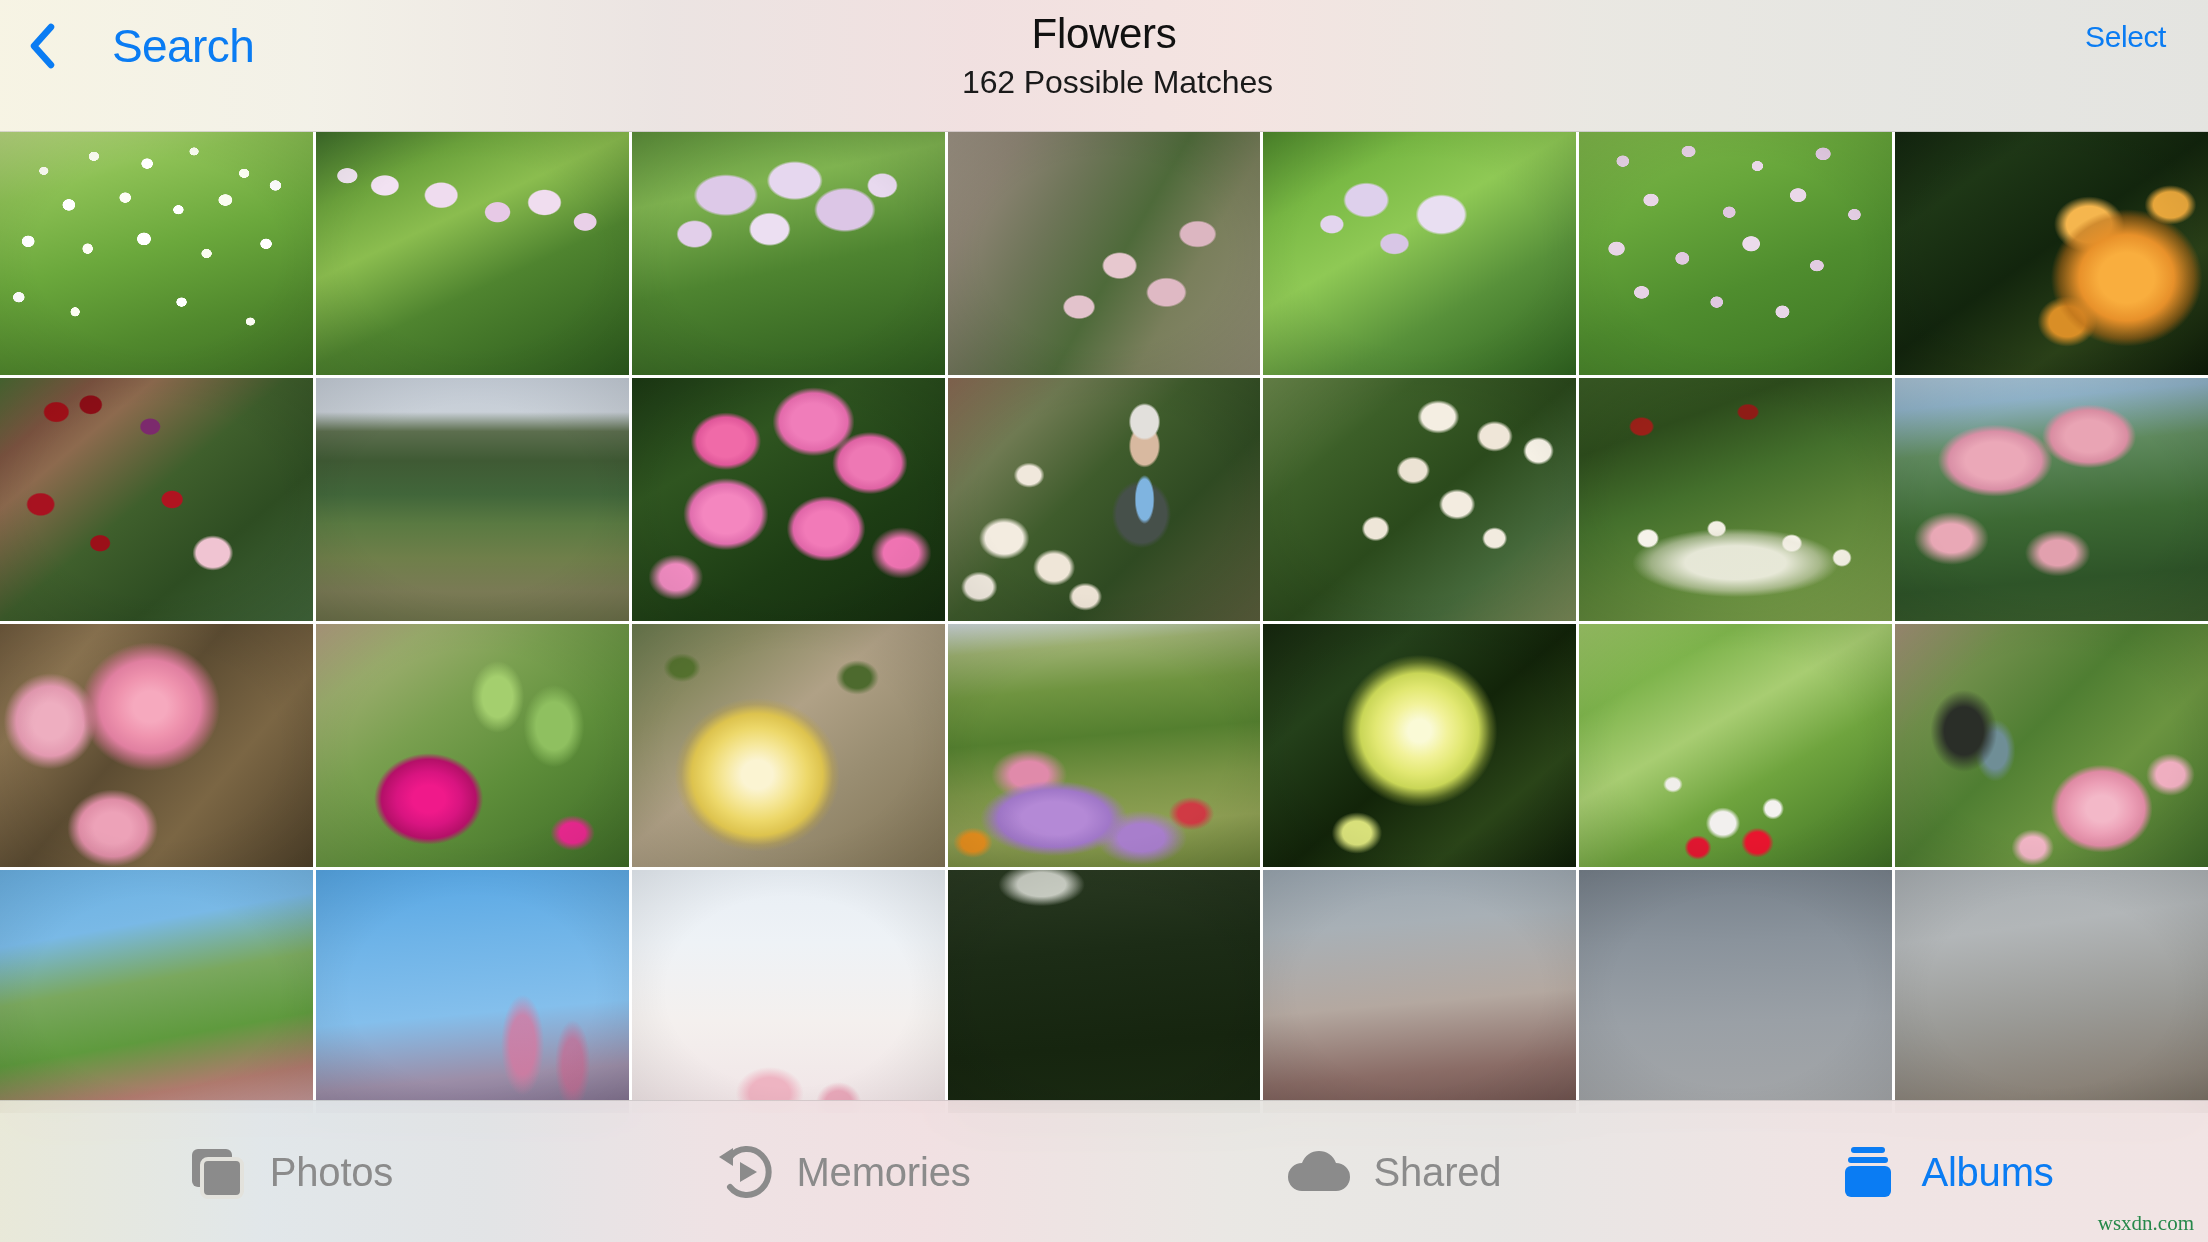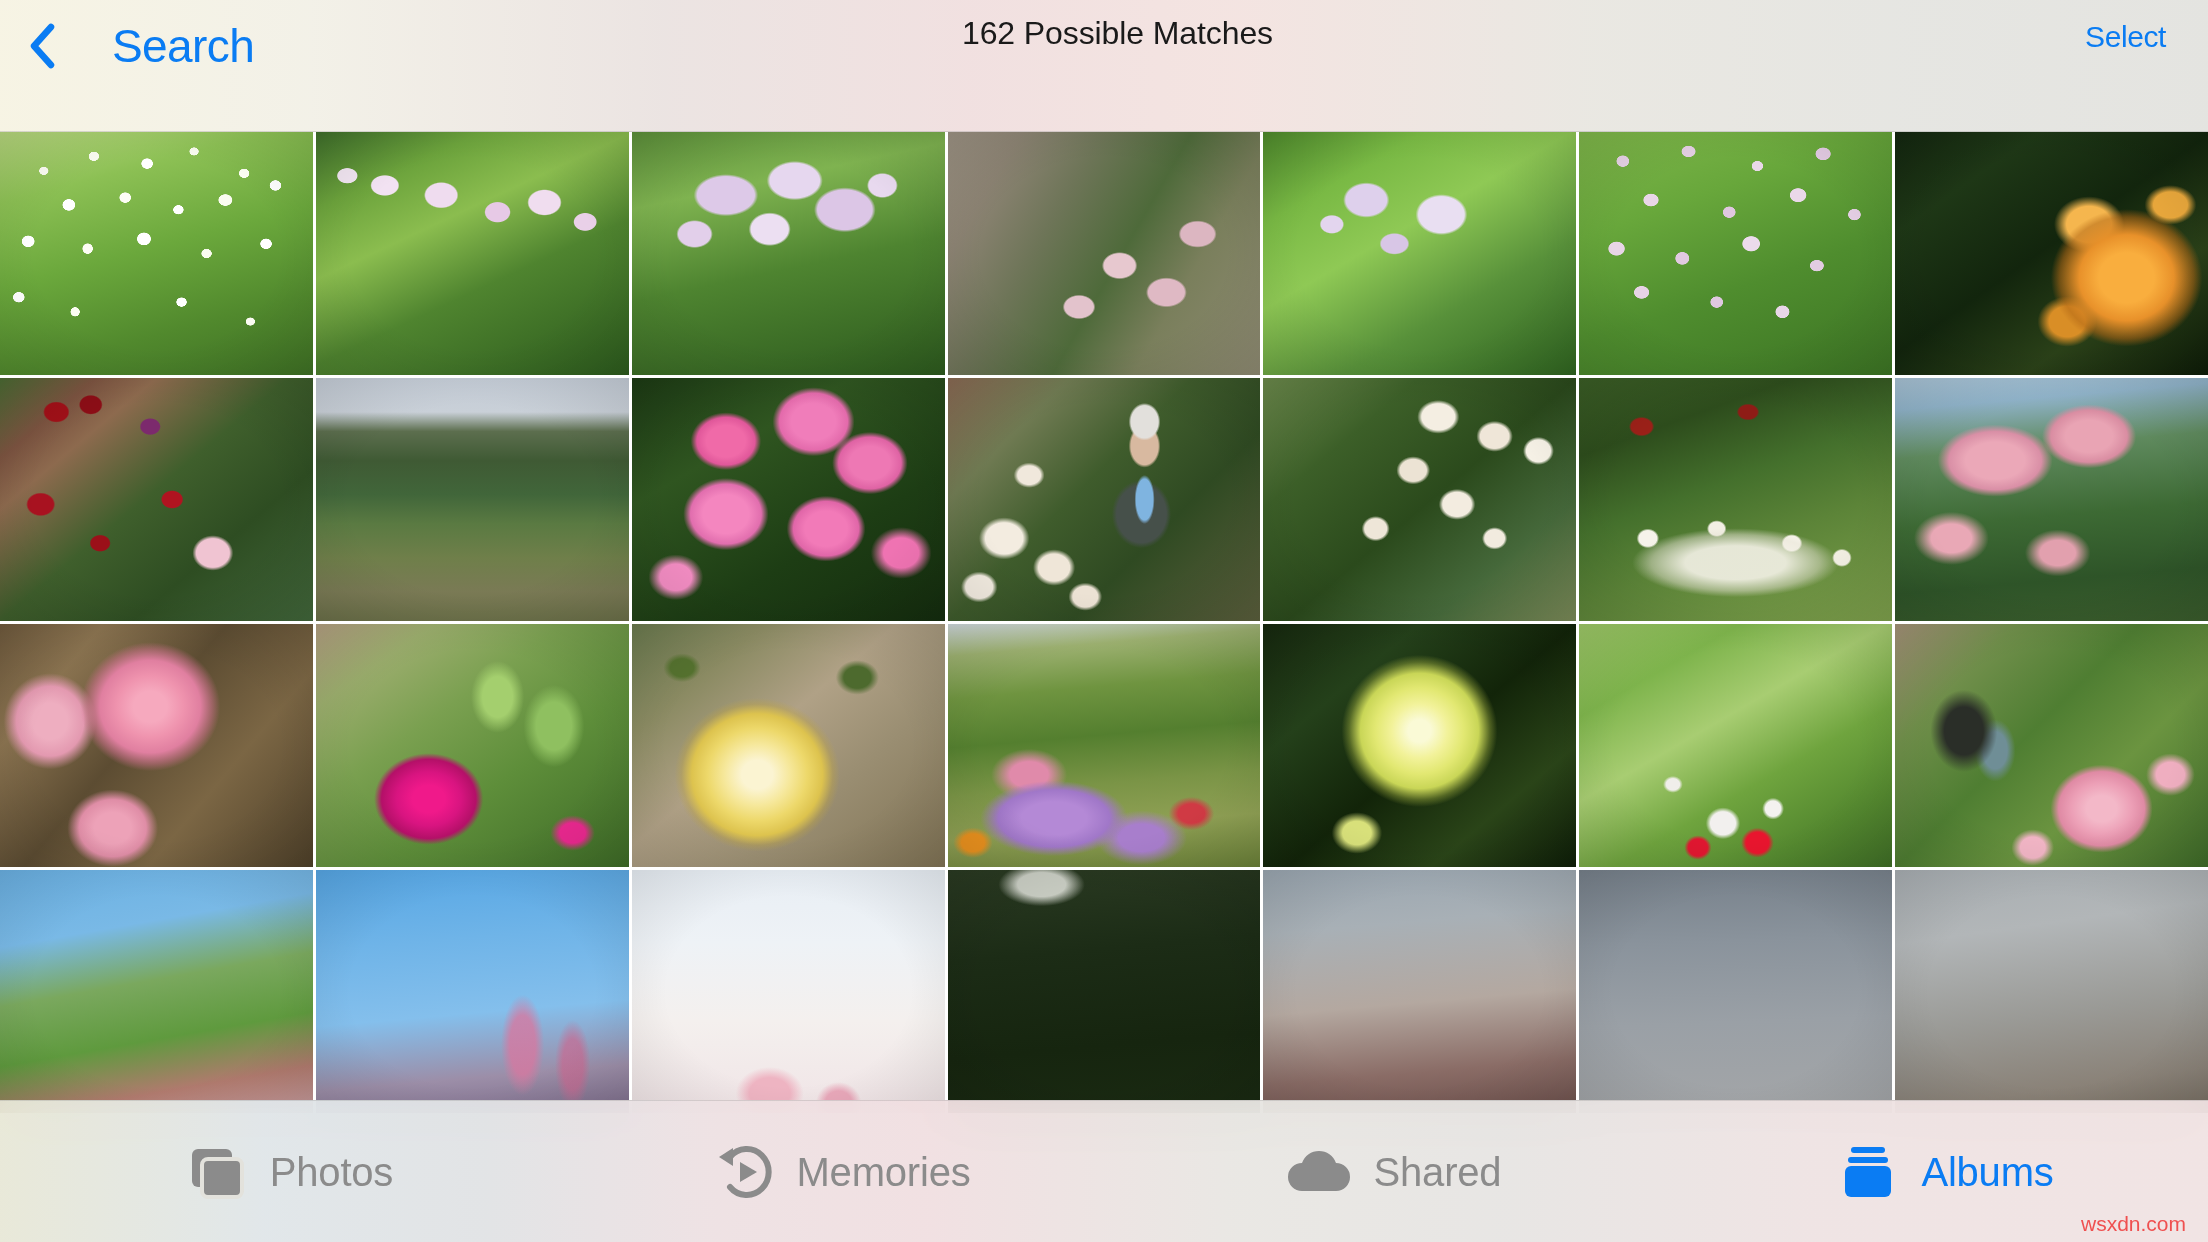--- a/index.html
+++ b/index.html
@@ -175,25 +175,25 @@
   .tab-label {
     font-size: 40px;
     letter-spacing: -0.2px;
     color: #8b8b8b;
     line-height: 1;
   }
   .tab-item.active .tab-label { color: #0a7cf3; }
 
   #watermark {
     position: absolute;
-    right: 22px;
+    right: 14px;
     bottom: 6px;
     font-size: 21px;
-    color: #ef4444;
-    font-family: Liberation Sans, sans-serif;
+    color: #15803d;
+    font-family: Liberation Serif, serif;
     z-index: 60;
     pointer-events: none;
     opacity: 0.92;
   }
 
   
   
   .p-r1c1 {
     background:
       radial-gradient(ellipse 8px 7px at 14% 16%, #fdfdf4 0 55%, transparent 60%),
@@ -582,20 +582,21 @@
   <div id="header">
 
     <div id="back-button">
       <svg id="back-chevron" viewBox="0 0 28 48" aria-hidden="true">
         <polyline points="23,5 6,24 23,43" fill="none" stroke="#0a7cf3" stroke-width="6.5" stroke-linecap="round" stroke-linejoin="round"></polyline>
       </svg>
       <span id="back-label">Search</span>
     </div>
 
     <div id="title-block">
+      <div id="nav-title">Flowers</div>
       <div id="nav-subtitle">162 Possible Matches</div>
     </div>
 
     <div id="select-button">Select</div>
   </div>
 
   <div id="tabbar">
 
     <div class="tab-item">
       <svg class="tab-icon" width="62" height="62" viewBox="0 0 62 62" aria-hidden="true">

